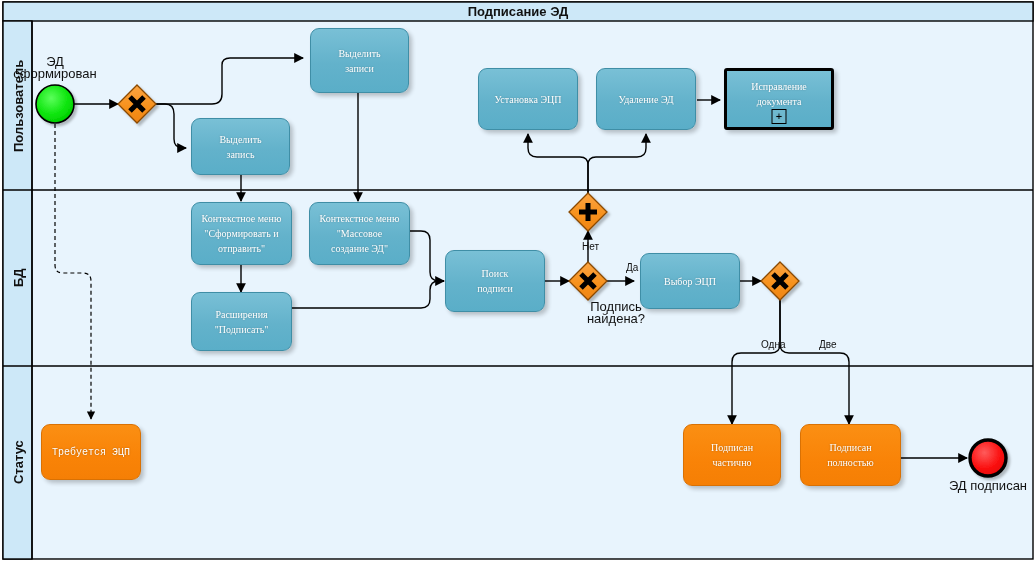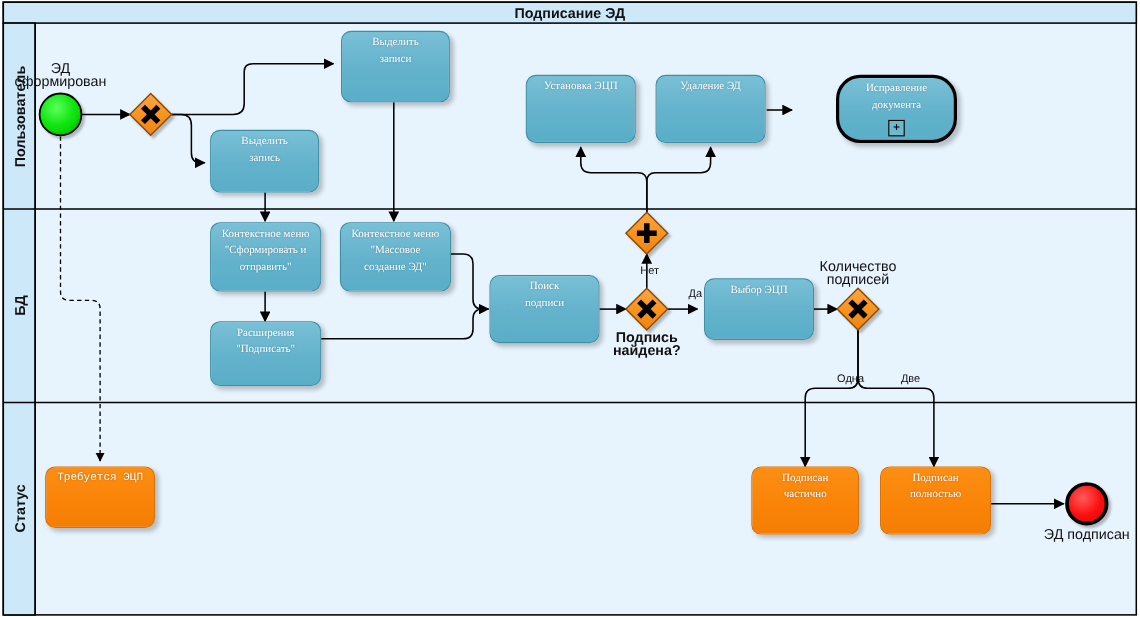--- a/index.html
+++ b/index.html
@@ -15,40 +15,39 @@
     letter-spacing:0px;
     pointer-events:none;
   }
   .pool-title{
     position:absolute;left:4px;top:2px;width:1028px;height:18px;
     display:flex;align-items:center;justify-content:center;
     font-size:13px;color:#111;font-family:"Liberation Sans", sans-serif;font-weight:bold;
   }
   .node{
     position:absolute;box-sizing:border-box;
-    display:flex;align-items:flex-start;justify-content:center;
+    display:flex;align-items:center;justify-content:center;
     text-align:center;
   }
   .task{
     border-radius:9px;
     background:linear-gradient(180deg,#79c0d6 0%,#63b2cb 55%,#5aaec8 100%);
     border:1px solid #3f8ea6;
     box-shadow:3px 3px 4px rgba(0,0,0,0.22);
     color:#ffffff;
     font-family:"Liberation Serif", serif;
     font-size:10px;
     line-height:15px;
     padding:2px 4px;
     text-shadow:0 0 2px rgba(0,0,0,0.25);
   }
   .task.callactivity{
     border:3px solid #000000;
-    border-radius:22px;
+    border-radius:3px;
     background:linear-gradient(180deg,#79c0d6 0%,#63b2cb 55%,#5aaec8 100%);
-    margin-left:36px;
   }
   .subproc-marker{
     position:absolute;left:50%;bottom:3px;transform:translateX(-50%);
     width:13px;height:13px;border:1px solid #000;background:#6fb9cf;
     display:flex;align-items:center;justify-content:center;
     font-size:11px;line-height:11px;color:#000;font-family:"Liberation Sans",sans-serif;
   }
   .status-task{
     border-radius:9px;
     background:linear-gradient(180deg,#fb8f13 0%,#f98307 60%,#f57f05 100%);
@@ -218,27 +217,23 @@
   <div class="lane-label" style="left:4px;top:21px;width:28px;height:169px;">Пользователь</div>
   <div class="lane-label" style="left:4px;top:190px;width:28px;height:176px;">БД</div>
   <div class="lane-label" style="left:4px;top:366px;width:28px;height:193px;">Статус</div>
 
   <div class="ev-label" style="left:5px;top:56px;width:100px;">
     <div>ЭД</div>
     <div>сформирован</div>
   </div>
   <div class="ev-label" style="left:938px;top:480px;width:100px;">ЭД подписан</div>
 
-  <div class="ev-label" style="left:538px;top:301px;width:100px;font-weight:bold;">
+  <div class="ev-label" style="left:566px;top:301px;width:100px;">
     <div>Подпись</div>
     <div>найдена?</div>
-  </div>
-  <div class="ev-label" style="left:730px;top:236px;width:100px;">
-    <div>Количество</div>
-    <div>подписей</div>
   </div>
 
   <div class="edge-label" style="left:566px;top:241px;">Нет</div>
   <div class="edge-label" style="left:610px;top:262px;">Да</div>
   <div class="edge-label" style="left:745px;top:339px;">Одна</div>
   <div class="edge-label" style="left:803px;top:339px;text-align:center;">Две</div>
 
   <div class="node task" style="left:310px;top:28px;width:99px;height:65px;">
     <div>
       <div>Выделить</div>

